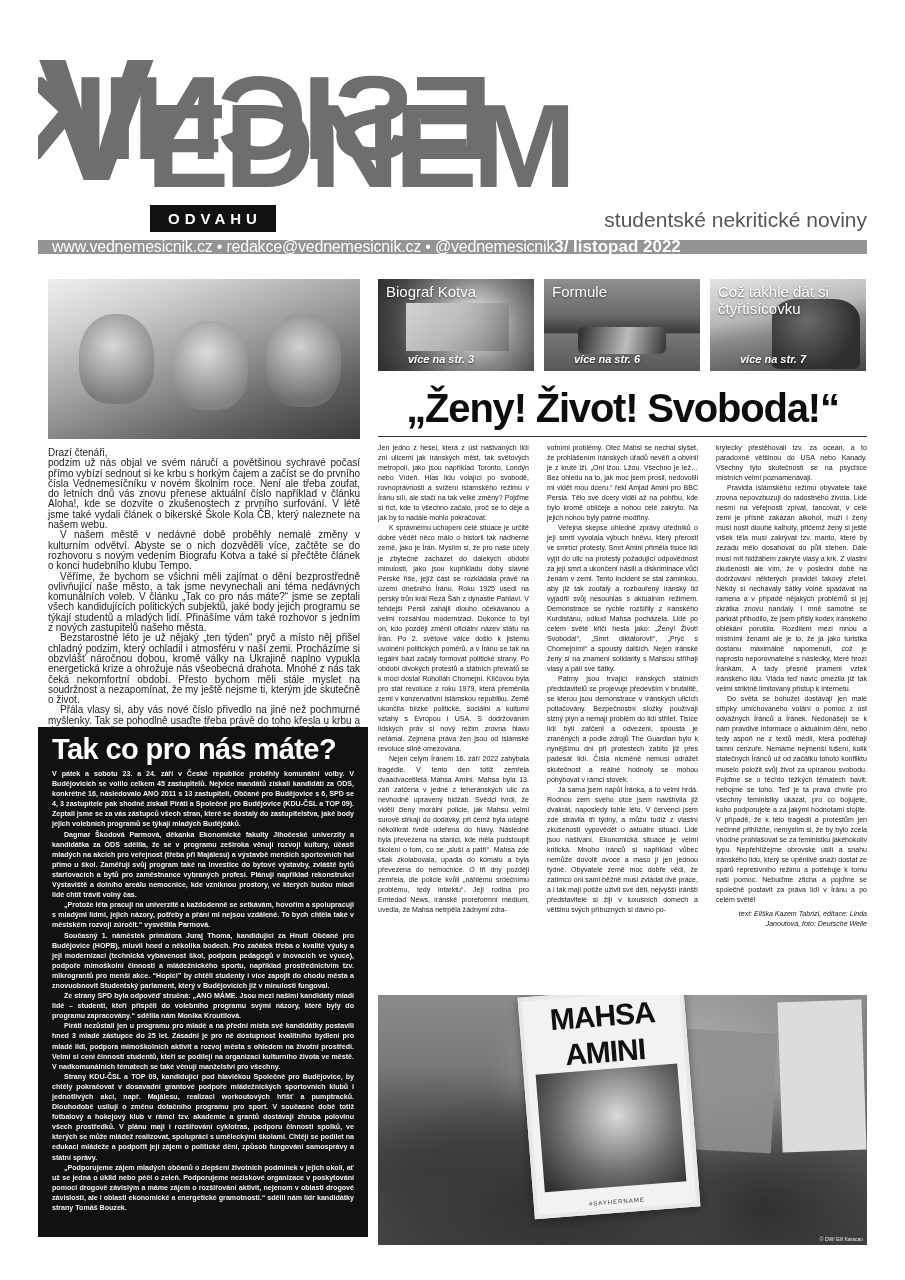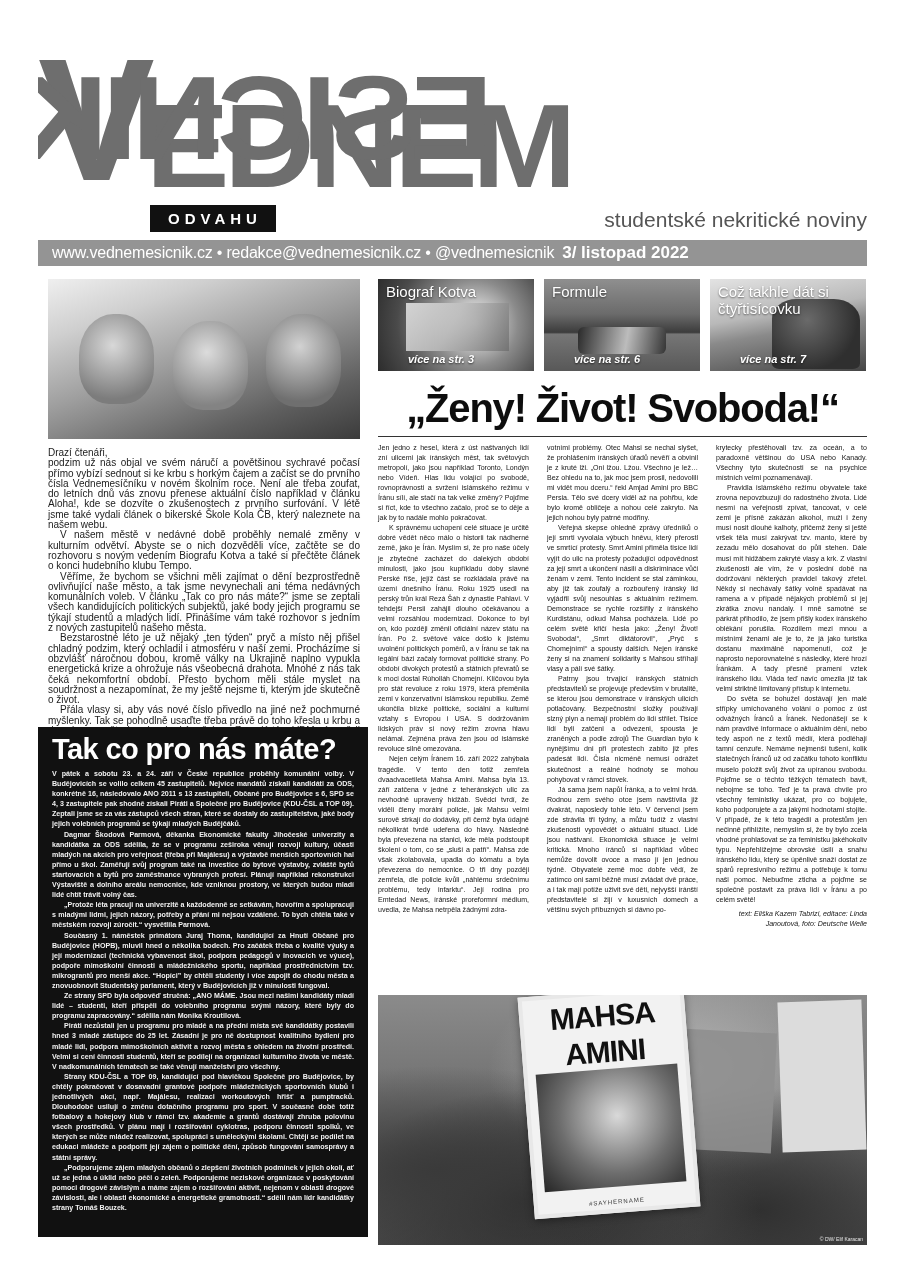--- a/index.html
+++ b/index.html
@@ -40,29 +40,29 @@
     background:#111;color:#fff;
     font-size:15px;font-weight:bold;letter-spacing:5px;
     padding:5px 14px 5px 18px;
   }
   .tagline{
     position:absolute;right:38px;top:208px;
     font-size:21px;color:#555;
     font-family:"Liberation Sans", sans-serif;
   }
   .urlbar{
-    position:absolute;left:38px;top:240px;width:829px;height:26px;
+    position:absolute;left:38px;top:240px;width:829px;height:14px;
     background:#949494;
     display:flex;align-items:center;
   }
   .urlbar .links{
     color:#fff;font-size:16px;margin-left:14px;letter-spacing:-.2px;
   }
   .urlbar .issue{
-    color:#fff;font-size:17px;font-weight:bold;margin-left:8px;
+    color:#fff;font-size:17px;font-weight:bold;margin-left:0;
   }
 
   
   .teasers{position:absolute;left:378px;top:279px;width:489px;height:92px;display:flex;gap:10px;}
   .teaser{position:relative;width:156px;height:92px;overflow:hidden;background:#9a9a9a;}
   .teaser .ph{position:absolute;inset:0;}
   .t1 .ph{background:
      radial-gradient(circle at 62% 48%, #f4f4f4 0%, #cfcfcf 16%, #8b8b8b 40%, #4a4a4a 72%, #2c2c2c 100%);}
   .t1 .ph:after{content:"";position:absolute;left:18%;top:26%;width:66%;height:52%;
      background:linear-gradient(120deg,#e9e9e9,#bdbdbd 45%,#6f6f6f);opacity:.85;}

